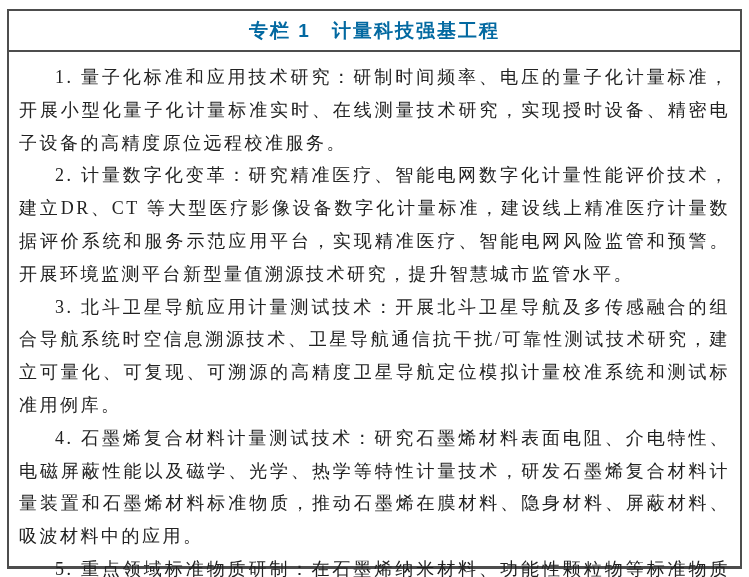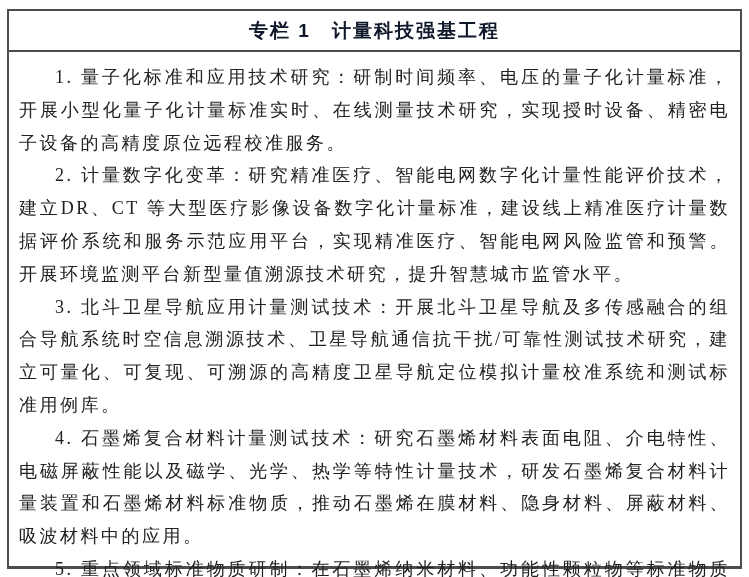--- a/index.html
+++ b/index.html
@@ -30,21 +30,21 @@
     border-bottom: 2px solid #4d4d4d;
     display: flex;
     align-items: center;
     justify-content: center;
   }
   .box-title {
     font-family: "Liberation Sans", "DejaVu Sans", sans-serif;
     font-weight: bold;
     font-size: 19px;
     letter-spacing: 2px;
-    color: #0f172a;
+    color: #0369a1;
     white-space: nowrap;
   }
   .box-body {
     padding: 9px 10px 0 10px;
   }
   .para {
     margin: 0;
     font-family: "Liberation Serif", "DejaVu Serif", serif;
     font-size: 18px;
     line-height: 32.8px;

